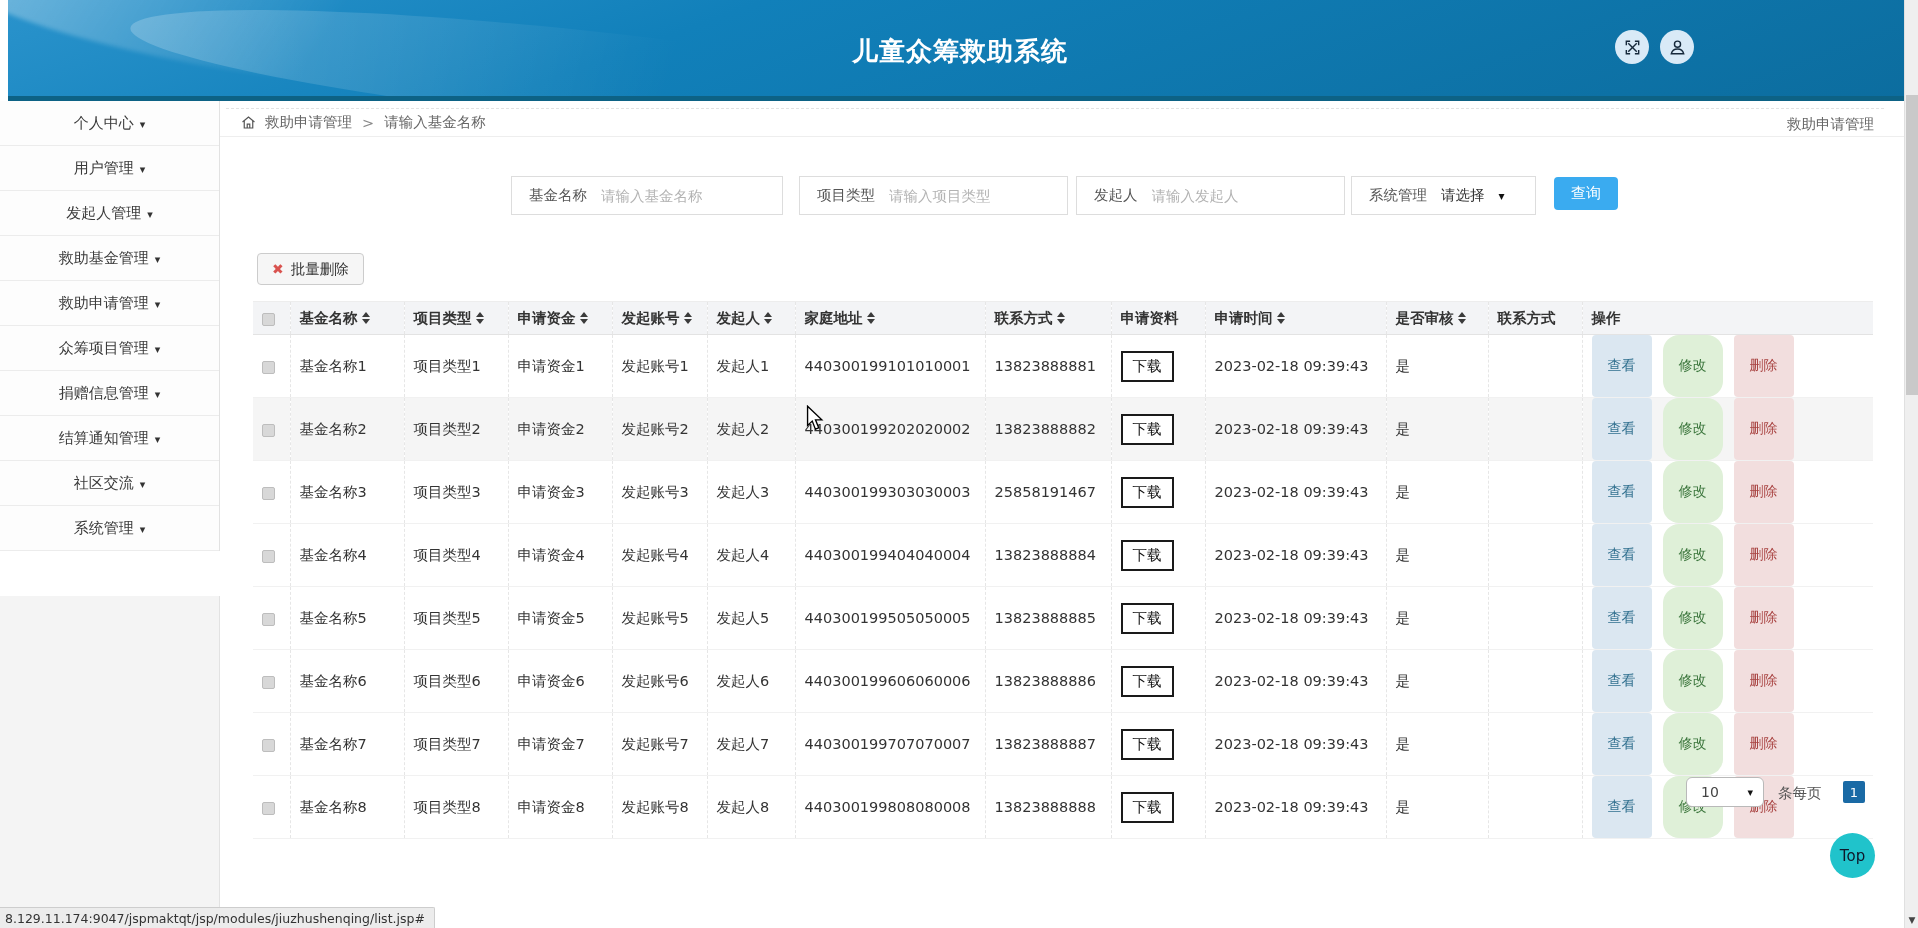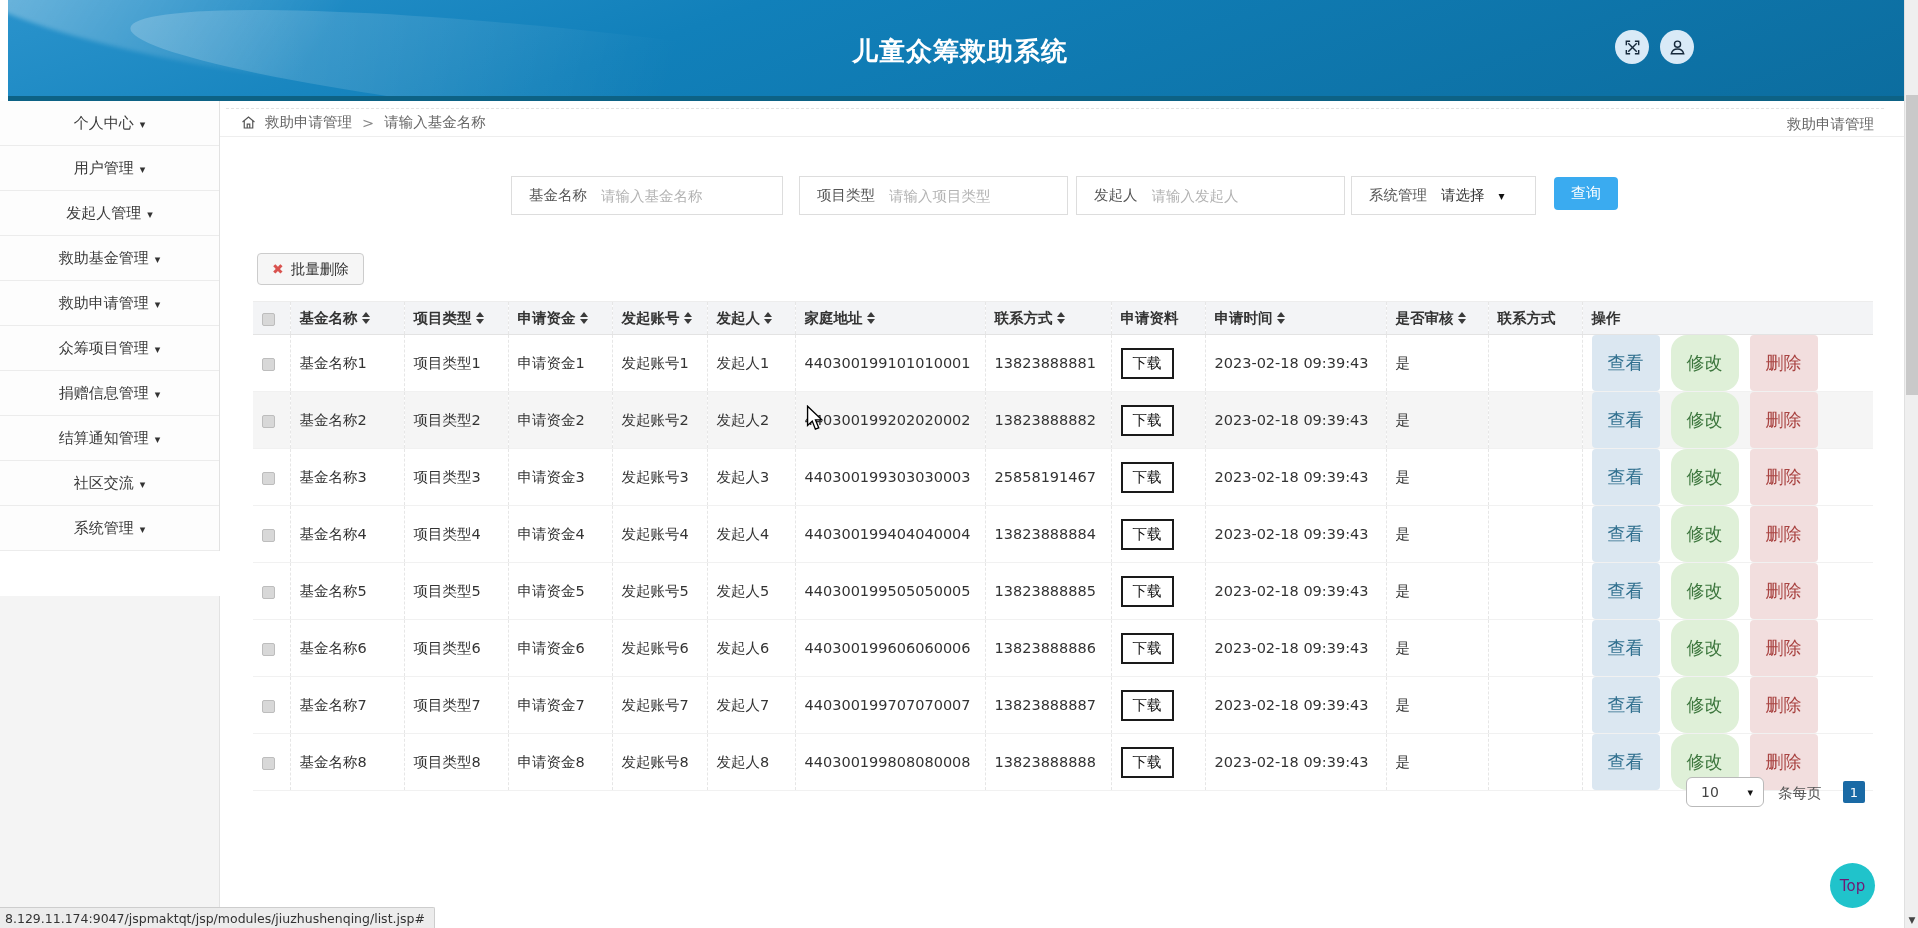--- a/index.html
+++ b/index.html
@@ -86,37 +86,37 @@
   .th-flex{display:inline-flex;align-items:center;gap:4px;cursor:pointer;}
   .sort{display:inline-flex;flex-direction:column;gap:2px;}
   .sort i{display:block;width:0;height:0;border-left:4px solid transparent;border-right:4px solid transparent;}
   .sort .up{border-bottom:5px solid #3b3b3b;}
   .sort .down{border-top:5px solid #3b3b3b;}
   .checkbox{display:inline-block;width:13px;height:13px;background:#d8d8d8;border:1px solid #bdbdbd;
     border-radius:2px;vertical-align:middle;cursor:pointer;}
   .dl-btn{display:inline-block;border:2px solid #1a1a1a;background:#fff;color:#111;padding:4px 10px;
     font-size:14.5px;cursor:pointer;font-family:Liberation Mono, monospace;}
   .row-actions{display:flex;gap:11px;align-items:center;}
-  .act-btn{border:none;border-radius:4px;padding:16px 16px;font-size:18px;cursor:pointer;font-family:inherit;text-align:center;}
+  .act-btn{border:none;border-radius:4px;padding:22px 16px;font-size:14px;cursor:pointer;font-family:inherit;text-align:center;}
   .act-view{background:#dbe7f1;color:#31708f;}
   .act-edit{background:#dff0d8;color:#3c763d;border-radius:16px;}
   .act-del{background:#f2dede;color:#a94442;}
 
   
   .page-size{position:absolute;left:1686px;top:777px;width:78px;height:30px;border:1px solid #b9b9b9;
     border-radius:6px;display:flex;align-items:center;justify-content:space-between;
     padding:0 10px 0 14px;font-size:14px;color:#444;cursor:pointer;background:#fff;}
   .page-size .select-caret{font-size:11px;}
   .per-page-label{position:absolute;left:1778px;top:784px;font-size:14.5px;color:#555;}
   .page-box{position:absolute;left:1843px;top:781px;width:22px;height:22px;background:var(--pagination-active);
     color:#fff;font-size:13px;display:flex;align-items:center;justify-content:center;border-radius:2px;cursor:pointer;}
 
   
-  .top-btn{position:absolute;left:1830px;top:863px;width:45px;height:45px;border-radius:50%;
-    background:var(--top-button);color:#701a75;border:none;font-size:15px;cursor:pointer;font-family:inherit;}
+  .top-btn{position:absolute;left:1830px;top:833px;width:45px;height:45px;border-radius:50%;
+    background:var(--top-button);color:#0f172a;border:none;font-size:15px;cursor:pointer;font-family:inherit;}
   .status-bar{position:absolute;left:0;bottom:0;height:21px;padding:3px 9px 0 5px;background:#ececec;
     border:1px solid #cdcdcd;border-left:none;border-bottom:none;border-top-right-radius:2px;
     font-size:12.5px;color:#333;white-space:nowrap;}
   .cursor{position:absolute;left:806px;top:405px;z-index:60;pointer-events:none;}
 </style>
 </head>
 <body>
 
 <div class="screen">
 

